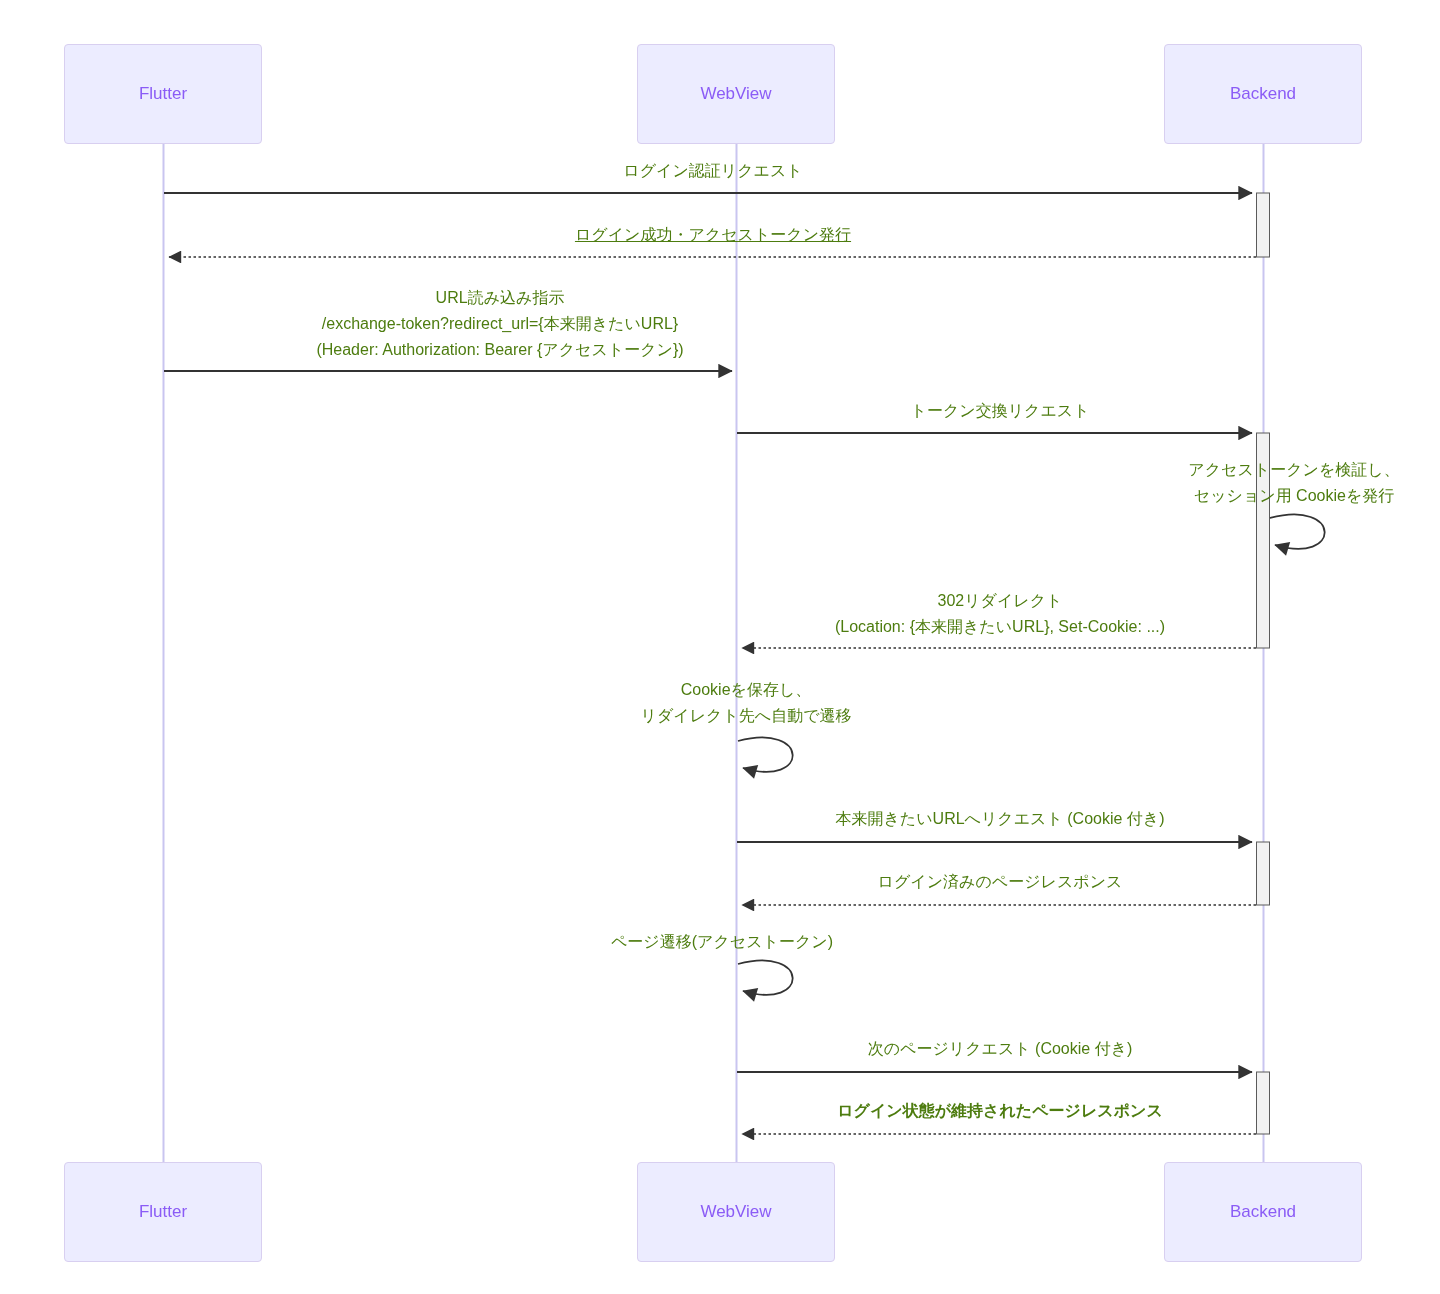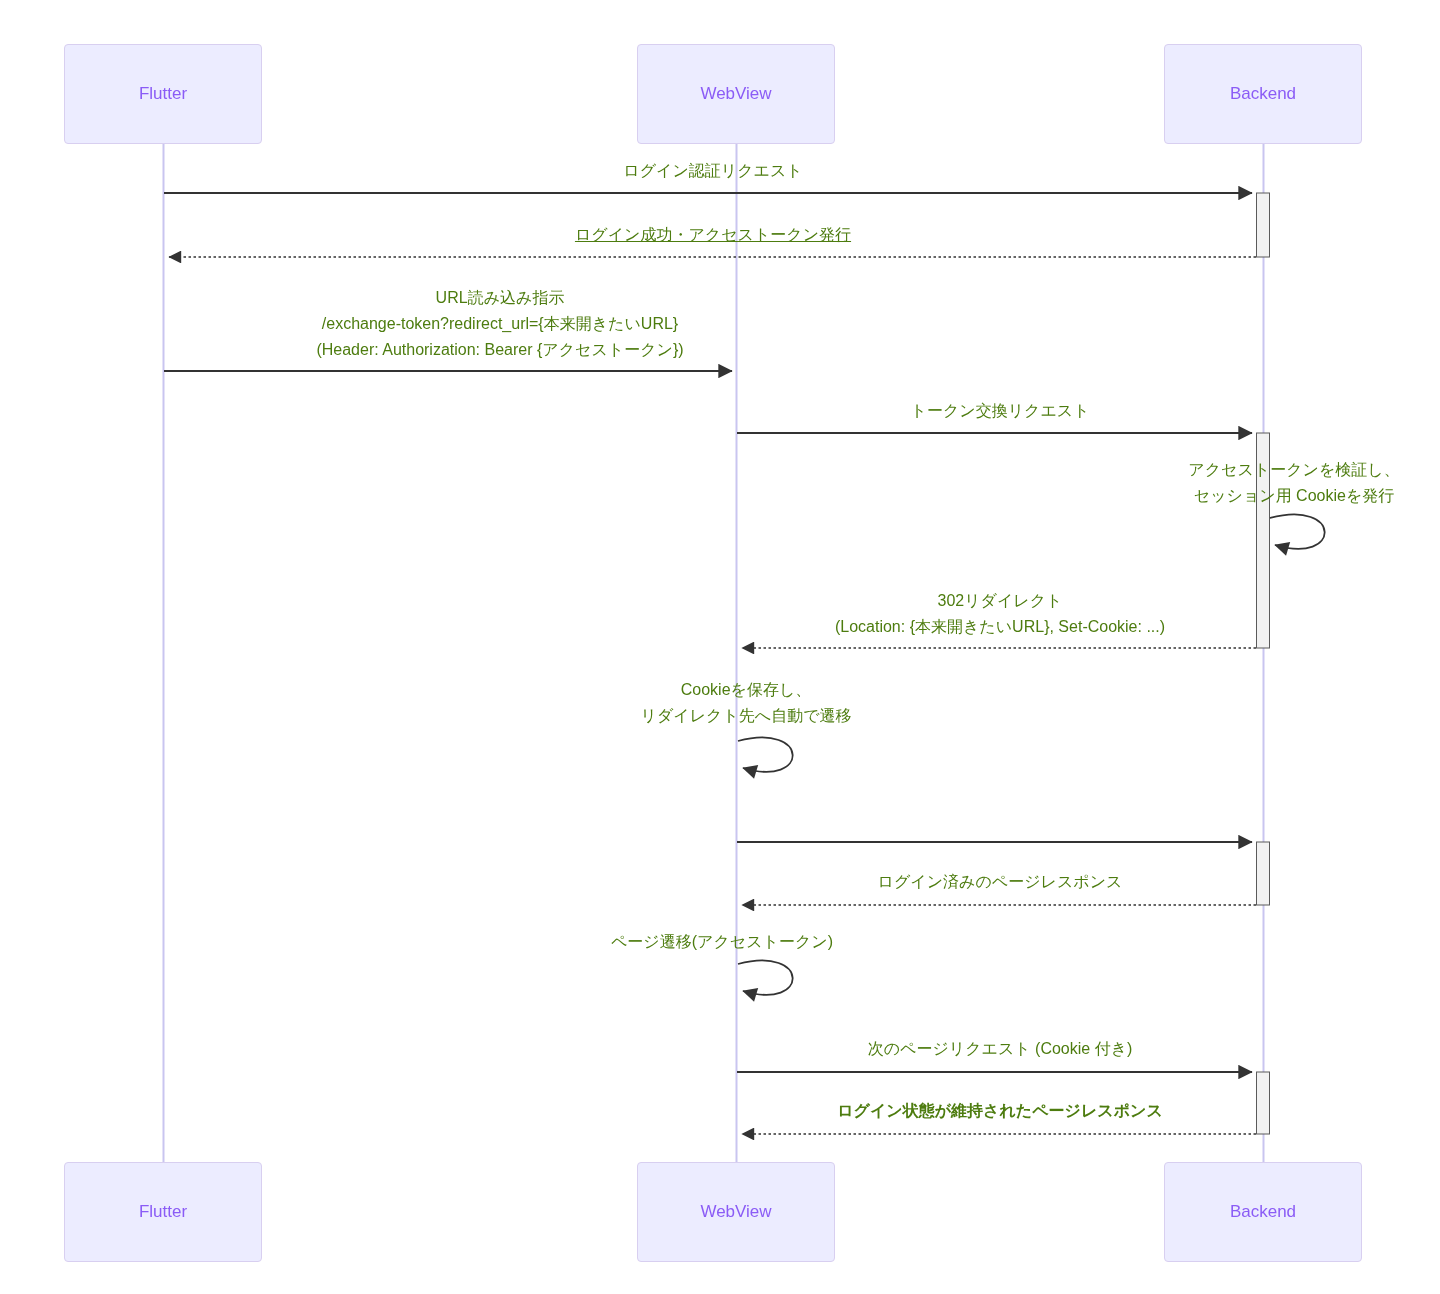--- a/index.html
+++ b/index.html
@@ -97,20 +97,21 @@
   <div class="msg" style="left:1000px;top:588px;">
     <div>302リダイレクト</div>
     <div>(Location: {本来開きたいURL}, Set-Cookie: ...)</div>
   </div>
 
   <div class="msg" style="left:722px;top:677px;margin-left:24px;">
     <div>Cookieを保存し、</div>
     <div>リダイレクト先へ自動で遷移</div>
   </div>
 
+  <div class="msg" style="left:1000px;top:806px;">本来開きたいURLへリクエスト (Cookie 付き)</div>
 
   <div class="msg" style="left:1000px;top:869px;">ログイン済みのページレスポンス</div>
 
   <div class="msg" style="left:722px;top:929px;">ページ遷移(アクセストークン)</div>
 
   <div class="msg" style="left:1000px;top:1036px;">次のページリクエスト (Cookie 付き)</div>
 
   <div class="msg" style="left:1000px;top:1098px;font-weight:bold;">ログイン状態が維持されたページレスポンス</div>
 
 </div>

